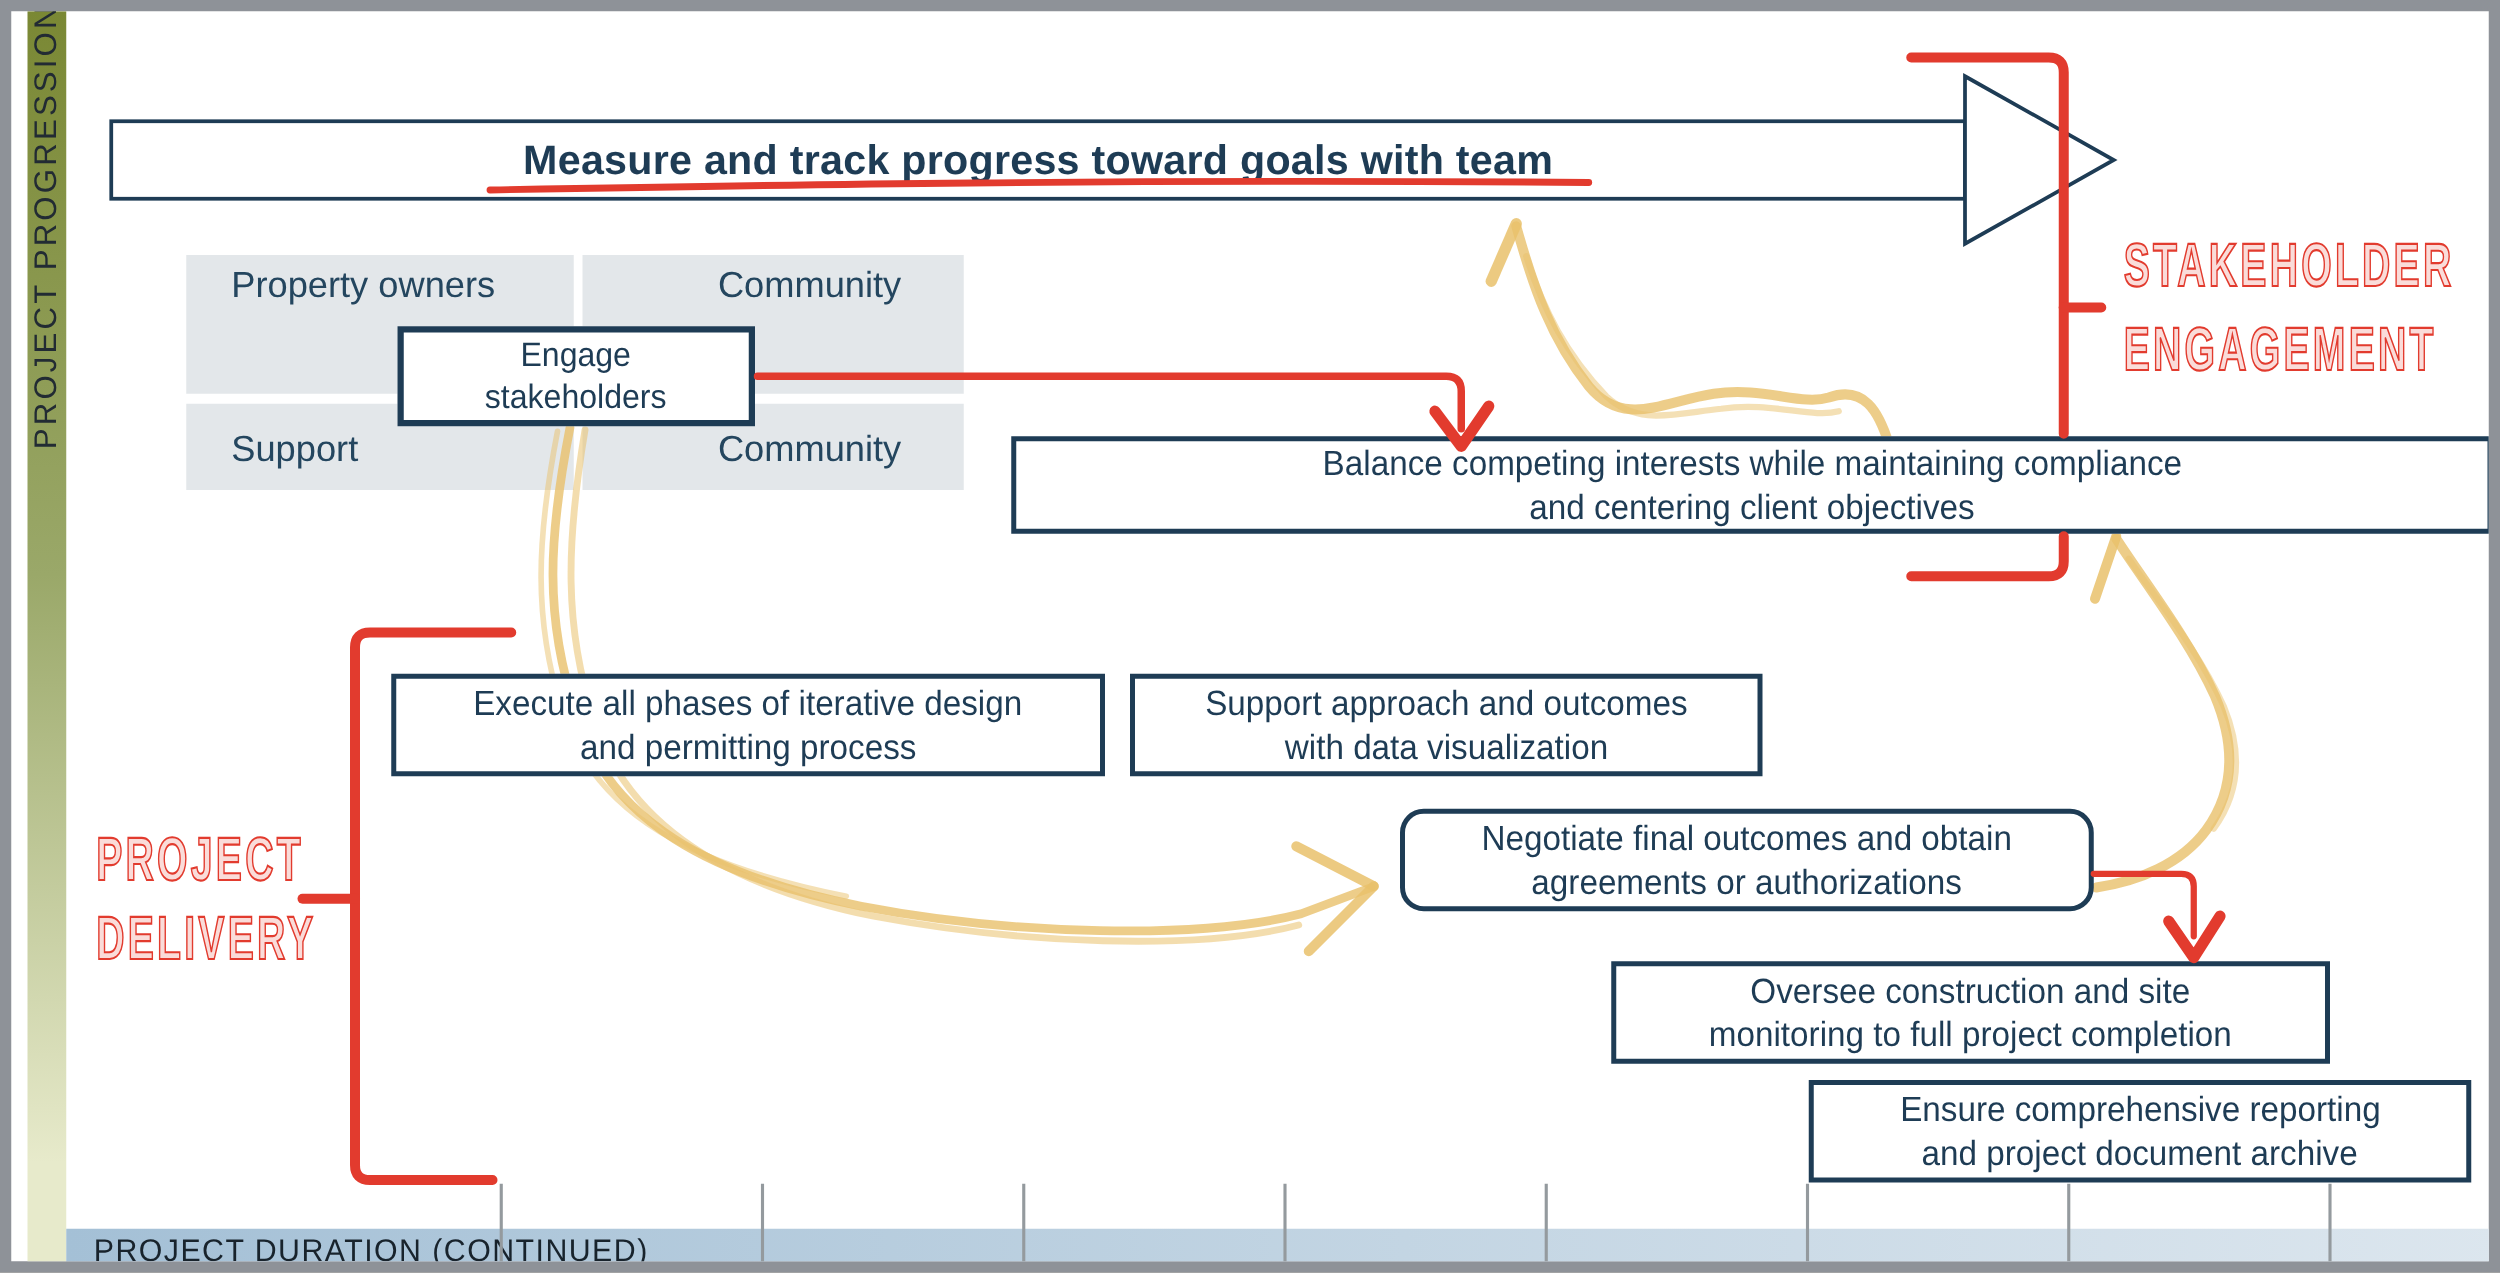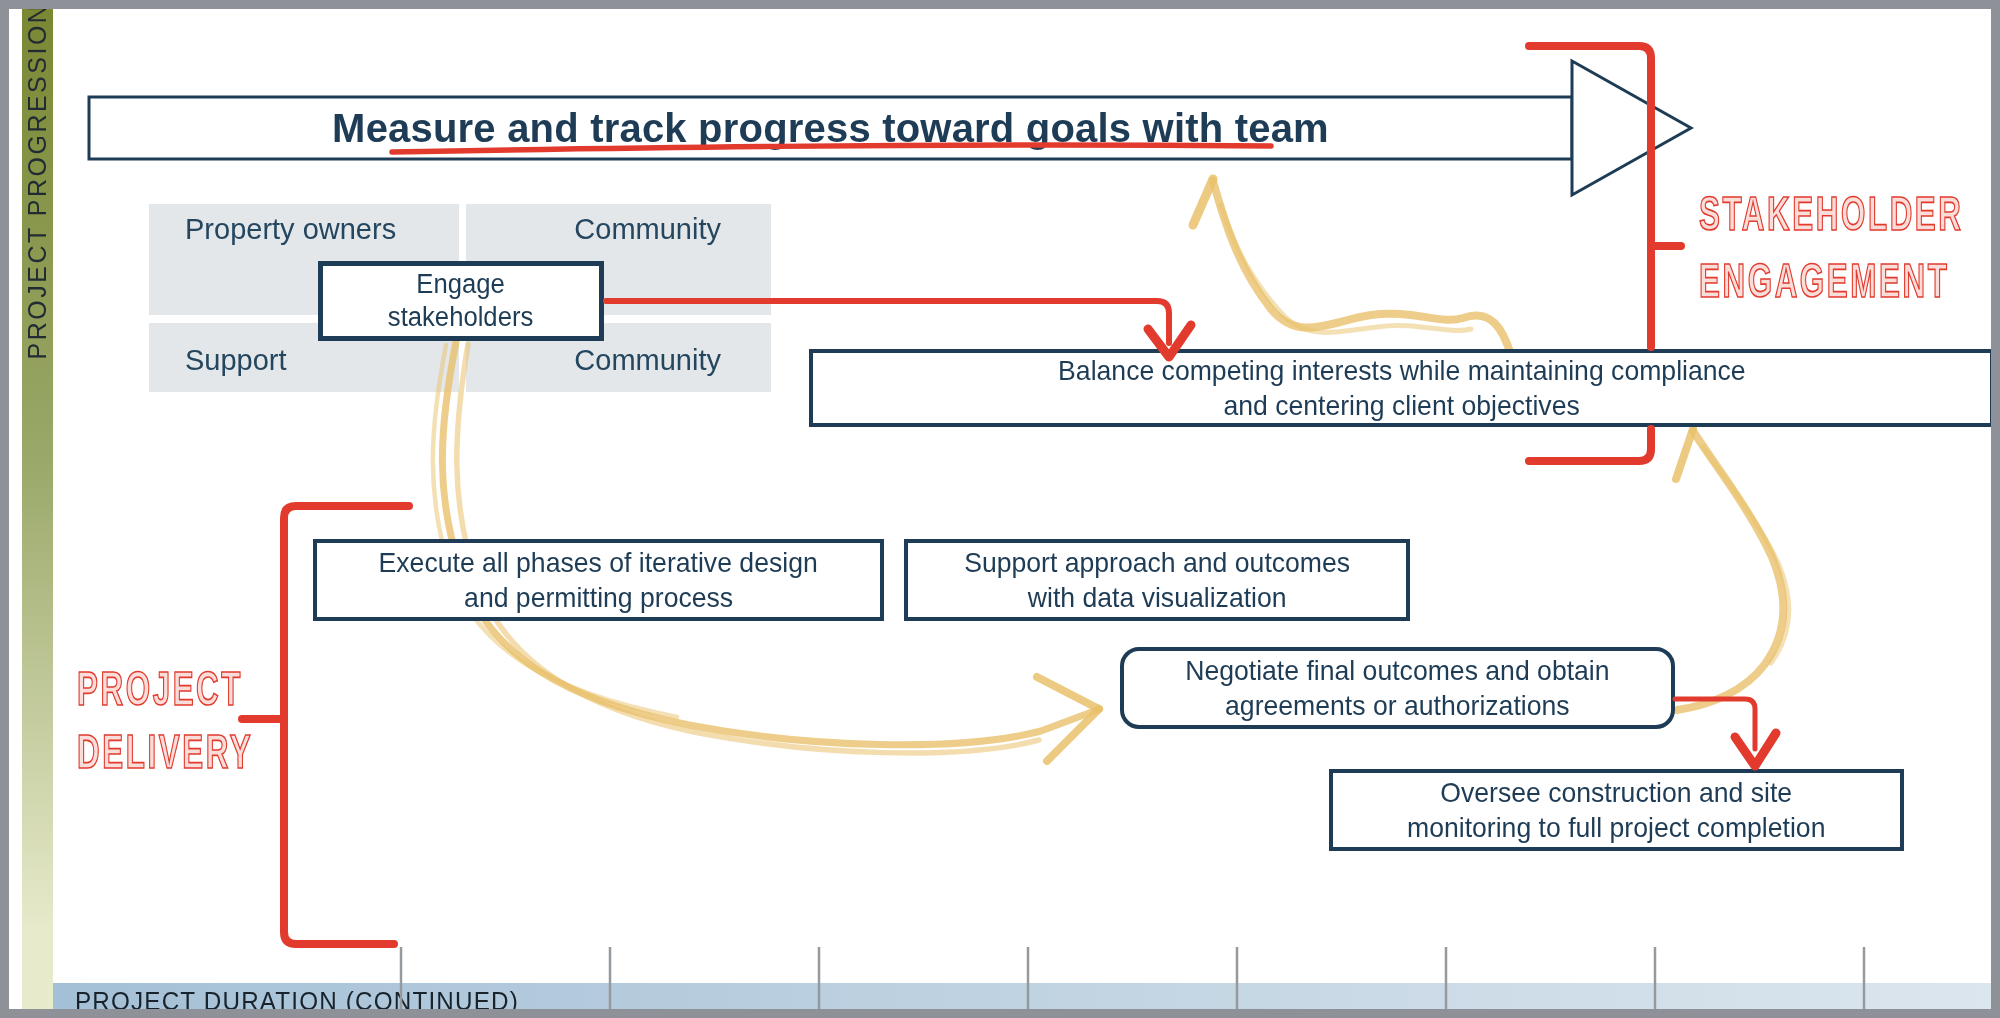--- a/index.html
+++ b/index.html
@@ -61,21 +61,21 @@
     text-align:center;color:var(--navy);font-weight:400;
   }
   .obox .bl{font-size:28px;line-height:35px;white-space:nowrap;transform:scaleX(.95);}
   .obox.engage{border-width:5px;}
   .obox.engage .bl{font-size:27px;line-height:33px;}
 
   
   .measure{
     position:absolute;z-index:4;left:80px;top:88px;width:1483px;height:62px;
     display:flex;align-items:center;justify-content:center;
-    font-size:40px;font-weight:700;color:var(--navy);white-space:nowrap;letter-spacing:.2px;
+    font-size:33px;font-weight:700;color:var(--navy);white-space:nowrap;letter-spacing:.2px;
   }
 
   
   .redcaps{
     position:absolute;z-index:4;font-weight:700;font-size:49px;line-height:49px;
     letter-spacing:4px;white-space:nowrap;
     transform:scaleX(.64);transform-origin:left top;
     color:rgba(226,59,46,.18);
     -webkit-text-stroke:1.7px var(--accent_red);
   }
@@ -157,25 +157,29 @@
   <div class="obox" style="left:895px;top:530px;width:506px;height:82px;">
     <div class="bl">Support approach and outcomes</div>
     <div class="bl">with data visualization</div>
   </div>
 
   <div class="obox" style="left:1111px;top:638px;width:555px;height:82px;border-radius:19px;">
     <div class="bl">Negotiate final outcomes and obtain</div>
     <div class="bl">agreements or authorizations</div>
   </div>
 
-  <div class="obox" style="left:1280px;top:760px;width:575px;height:82px;margin-left:40px;">
+  <div class="obox" style="left:1280px;top:760px;width:575px;height:82px;">
     <div class="bl">Oversee construction and site</div>
     <div class="bl">monitoring to full project completion</div>
   </div>
 
+  <div class="obox" style="left:1438px;top:855px;width:530px;height:82px;">
+    <div class="bl">Ensure comprehensive reporting</div>
+    <div class="bl">and project document archive</div>
+  </div>
 
   <div class="redcaps" style="left:1690px;top:180px;">STAKEHOLDER</div>
   <div class="redcaps" style="left:1690px;top:247px;">ENGAGEMENT</div>
   <div class="redcaps" style="left:68px;top:655px;">PROJECT</div>
   <div class="redcaps" style="left:68px;top:718px;">DELIVERY</div>
 
   <svg class="layer z5" viewBox="0 0 2000 1018">
 
     <path class="redline" stroke-width="5.5" d="M 383 143 C 600 139, 900 134, 1262 137"></path>
 

